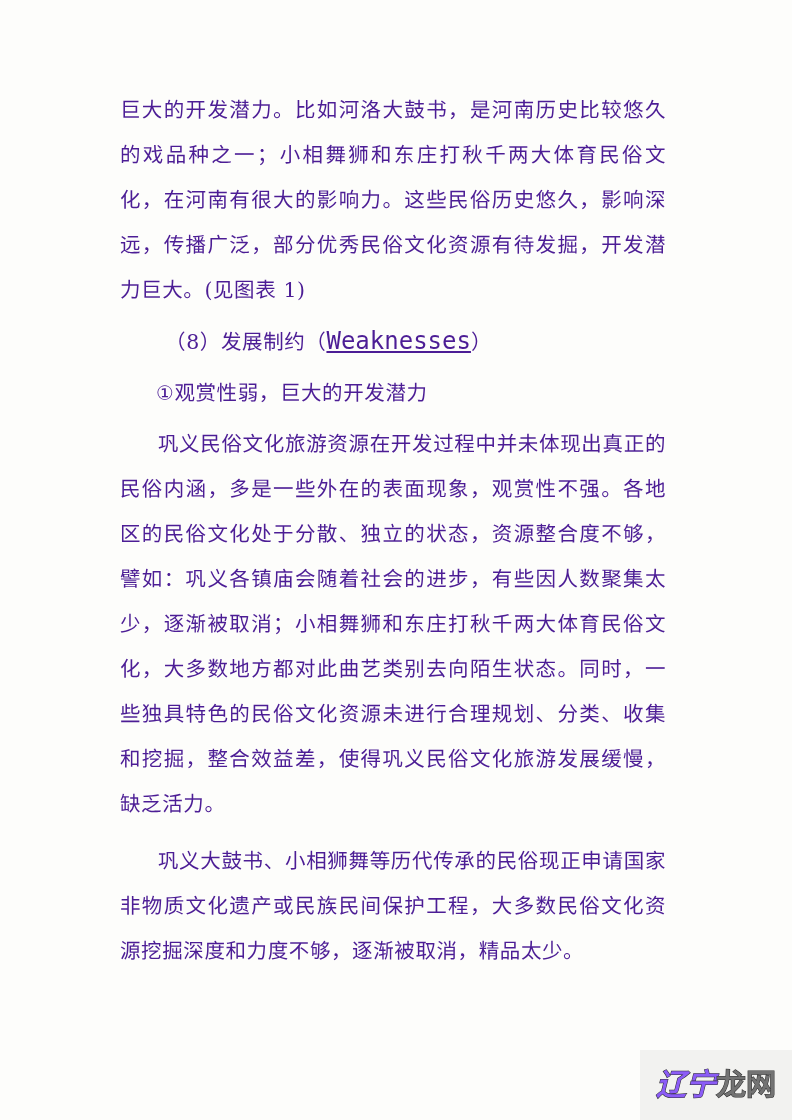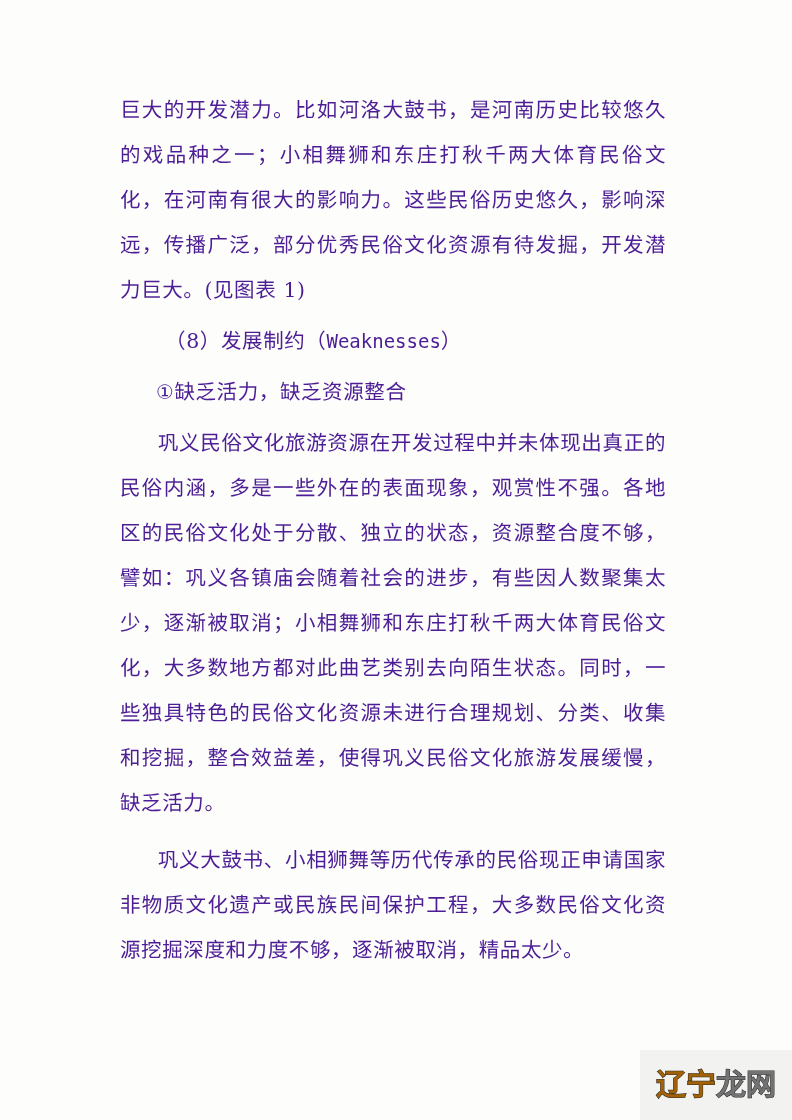--- a/index.html
+++ b/index.html
@@ -66,22 +66,23 @@
   
   .para.short {
     text-align: left;
   }
 
   .gap-sm { height: 6px; }
 
   
   .latin {
     font-family: "DejaVu Sans Mono", "Liberation Mono", monospace;
-    font-size: 19px;
+    font-size: 24px;
     letter-spacing: 0px;
+    text-decoration: underline;
   }
 
   
   .circnum {
     font-family: "DejaVu Sans", "Liberation Sans", sans-serif;
     font-size: 20px;
   }
 
   
   .watermark {
@@ -99,39 +100,39 @@
   .watermark-text {
     font-family: "DejaVu Sans", "Liberation Sans", sans-serif;
     font-size: 30px;
     font-weight: bold;
     letter-spacing: 0px;
     line-height: 1;
     white-space: nowrap;
     -webkit-text-stroke: 1px #2b2b2b;
     paint-order: stroke fill;
   }
-  .wm-a { color: #a16207; }
+  .wm-a { color: #8b5cf6; font-style: italic; }
   .wm-b { color: #737373; }
 </style>
 </head>
 <body>
 
 <div class="page">
 
   <div class="doc-body">
 
     <p class="para cont">巨大的开发潜力。比如河洛大鼓书，是河南历史比较悠久的戏品种之一；小相舞狮和东庄打秋千两大体育民俗文化，在河南有很大的影响力。这些民俗历史悠久，影响深远，传播广泛，部分优秀民俗文化资源有待发掘，开发潜力巨大。(见图表 1)</p>
 
     <div class="gap-sm"></div>
 
     <p class="para indent2 short"><span>（8）发展制约（</span><span class="latin">Weaknesses</span><span>）</span></p>
 
     <div class="gap-sm"></div>
 
-    <p class="para noindent short"><span class="circnum">①</span><span>缺乏活力，缺乏资源整合</span></p>
+    <p class="para noindent short"><span class="circnum">①</span><span>观赏性弱，巨大的开发潜力</span></p>
 
     <div class="gap-sm"></div>
 
     <p class="para indent1">巩义民俗文化旅游资源在开发过程中并未体现出真正的民俗内涵，多是一些外在的表面现象，观赏性不强。各地区的民俗文化处于分散、独立的状态，资源整合度不够，譬如：巩义各镇庙会随着社会的进步，有些因人数聚集太少，逐渐被取消；小相舞狮和东庄打秋千两大体育民俗文化，大多数地方都对此曲艺类别去向陌生状态。同时，一些独具特色的民俗文化资源未进行合理规划、分类、收集和挖掘，整合效益差，使得巩义民俗文化旅游发展缓慢，缺乏活力。</p>
 
     <div class="gap-sm"></div>
 
 
     <div class="gap-sm"></div>
 

